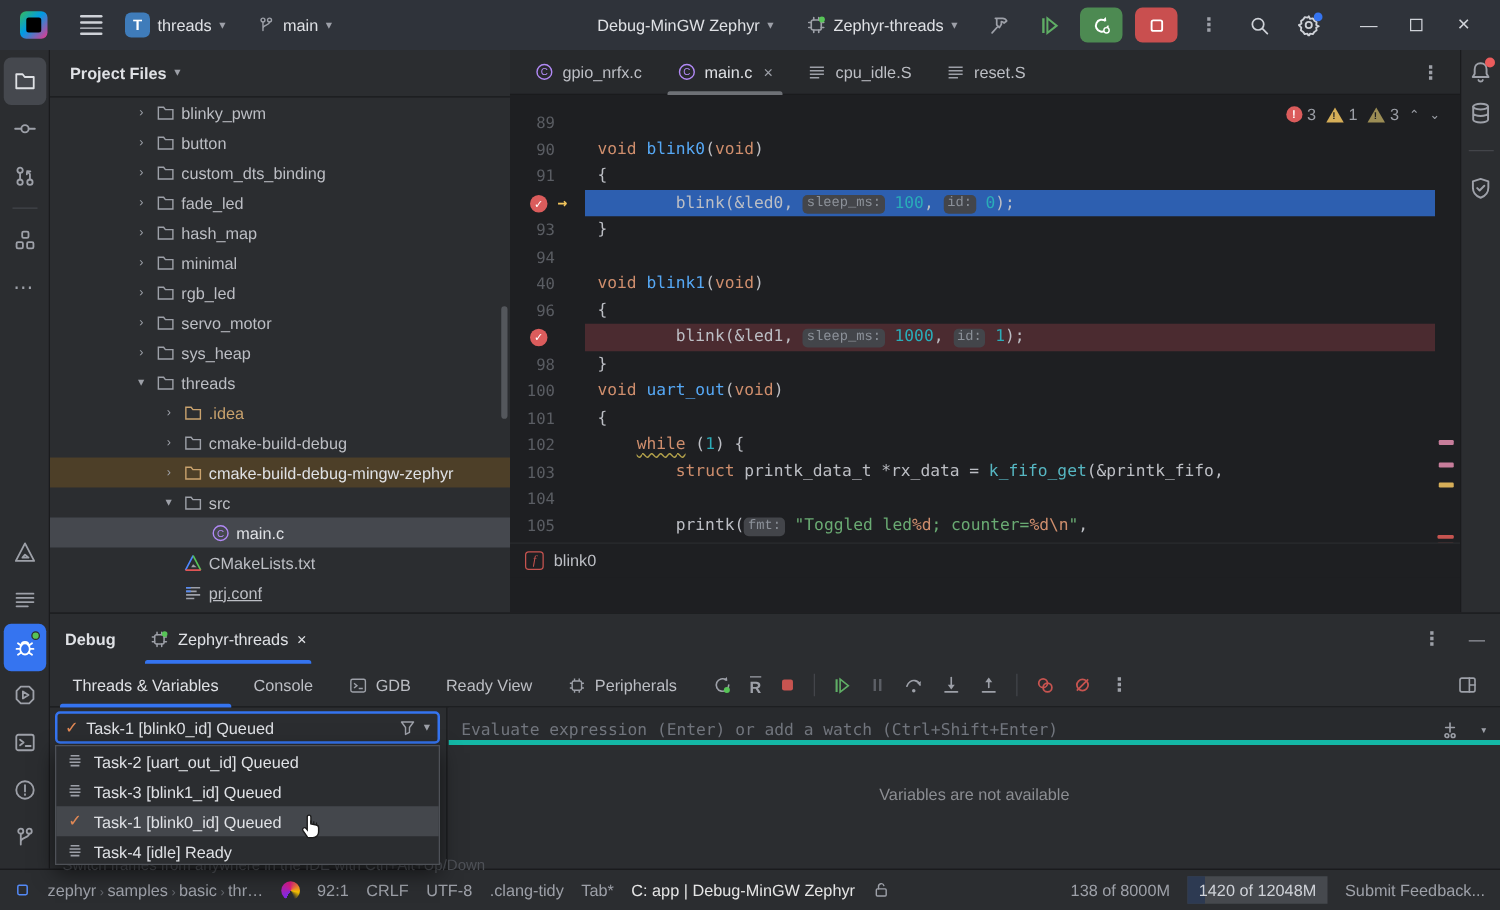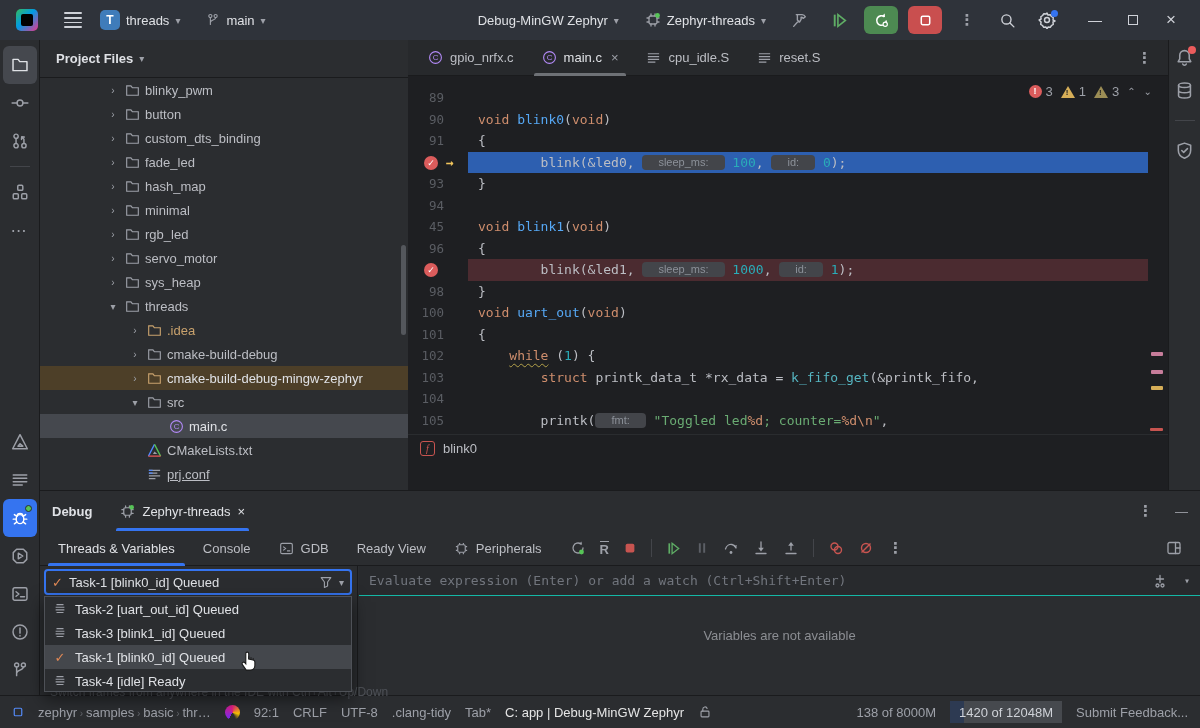--- a/index.html
+++ b/index.html
@@ -71,22 +71,22 @@
   .code-line .lnum{position:absolute;left:0;width:36px;text-align:right;color:#5a5d63;font-size:12.5px}
   .code-line .ltext{position:absolute;left:70px}
   .code-line.exec{background:linear-gradient(90deg,transparent 60px,var(--exec) 60px)}
   .code-line.bpline{background:linear-gradient(90deg,transparent 60px,var(--bpline) 60px)}
   .bpdot{position:absolute;left:16px;top:4px;width:14px;height:14px;border-radius:50%;background:#db5c5c;
     color:#fff;font-size:9px;line-height:14px;text-align:center;font-family:"Liberation Sans",sans-serif}
   .exarrow{position:absolute;left:38px;color:#f2c55c;font-weight:bold}
   .c-t{color:var(--text2)} .c-k{color:#cf8e6d} .c-f{color:#56a8f5} .c-c{color:#56b6c2}
   .c-n{color:#2aacb8} .c-s{color:#6aab73} .c-e{color:#cf8e6d}
   .c-u{text-decoration:underline wavy #b3a14a 1px;text-underline-offset:3px}
-  .c-h{display:inline-block;background:#43454a;color:#8c9199;border-radius:4px;padding:0 16px;
-    font-size:11px;line-height:15px;vertical-align:1px;font-family:Liberation Sans, sans-serif}
+  .c-h{display:inline-block;background:#43454a;color:#8c9199;border-radius:4px;padding:0 3px;
+    font-size:11px;line-height:15px;vertical-align:1px;font-family:Liberation Mono, monospace}
   #inspections{position:absolute;top:8px;right:16px;display:flex;align-items:center;gap:8px;color:var(--dim);font-family:"Liberation Sans",sans-serif}
   .insp{display:flex;align-items:center;gap:4px}
   .errball{width:13px;height:13px;border-radius:50%;background:#db5c5c;color:#fff;font-size:9px;line-height:13px;text-align:center;font-weight:bold}
   .warntri{width:0;height:0;border-left:7px solid transparent;border-right:7px solid transparent;border-bottom:12px solid #d6ae58;position:relative}
   .warntri.weak{border-bottom-color:#9c8d55}
   .warntri::after{content:"!";position:absolute;left:-2px;top:2px;font-size:8px;color:#1e1f22;font-weight:bold}
   .stripe{position:absolute;right:5px;border-radius:1px}
   #breadcrumbs{position:absolute;left:0;bottom:0;width:100%;height:28px;background:var(--bg);
     border-top:1px solid #2a2c2f;display:flex;align-items:center;gap:8px;padding:0 12px;font-family:"Liberation Sans",sans-serif}
   .ficon{width:15px;height:15px;border:1.3px solid #c75450;border-radius:3px;color:#c75450;
@@ -115,22 +115,22 @@
   #combo{position:absolute;left:4px;top:3px;width:308px;height:26px;border:2px solid var(--blue);border-radius:4px;
     background:var(--panel);display:flex;align-items:center;gap:6px;padding:0 6px;color:var(--text)}
   .checkmark{color:var(--orange);font-weight:bold}
   #combo .funnel{margin-left:auto}
   #dropdown{position:absolute;left:4px;top:30px;width:308px;height:96px;background:var(--panel);
     border:1px solid #4e5157;box-shadow:0 6px 16px rgba(0,0,0,.55);z-index:5}
   .dd-row{height:24px;display:flex;align-items:center;gap:8px;padding:0 8px;color:var(--text)}
   .dd-row.selected{background:#44474c}
   .dd-icon{width:14px;display:flex;justify-content:center}
   #framehint{position:absolute;left:10px;top:119px;color:#4e5157;font-size:12px;white-space:nowrap;z-index:1}
-  #evalrow{position:absolute;left:319px;top:0;right:0;height:30px;background:#282a2d;border-bottom:1px solid #14b8a6;
-    display:flex;align-items:center;padding:0 10px;color:#71757d;font-family:"DejaVu Sans Mono",monospace}
+  #evalrow{position:absolute;left:319px;top:0;right:0;height:30px;background:#282a2d;border-bottom:4px solid #14b8a6;
+    display:flex;align-items:flex-end;padding:0 10px;color:#71757d;font-family:"DejaVu Sans Mono",monospace}
   #evalrow .right{margin-left:auto;display:flex;gap:16px;align-items:center}
   #varsmsg{position:absolute;left:319px;right:0;top:62px;text-align:center;color:#8c8e93}
 
   
   #statusbar{position:absolute;left:0;top:695px;width:1200px;height:33px;background:var(--panel);
     border-top:1px solid #1a1b1d;display:flex;align-items:center;gap:14px;padding:0 12px;color:var(--dim)}
   .sb-sep{color:#63666c;font-size:10px}
   .zlogo{width:15px;height:15px;border-radius:50%;background:conic-gradient(from 210deg,#7c2ae8,#e01b84 40%,#f8c200 70%,#2b2d30 85%)}
   .memwidget{position:relative;width:112px;height:22px;background:#46494e;display:flex;align-items:center;justify-content:center;color:#cfd2d8}
   .memwidget .fill{position:absolute;left:0;top:0;bottom:0;width:14px;background:#2d3a52}
@@ -507,21 +507,21 @@
         <div class="kebab" style="margin-left: auto; padding: 0px 10px;">⋮</div>
       </div>
     <div id="codewrap">
       <div id="code">
           <div class="code-line"><div class="lnum">89</div><div class="ltext"></div></div>
           <div class="code-line"><div class="lnum">90</div><div class="ltext"><span class="c-k">void</span><span class="c-t"> </span><span class="c-f">blink0</span><span class="c-t">(</span><span class="c-k">void</span><span class="c-t">)</span></div></div>
           <div class="code-line"><div class="lnum">91</div><div class="ltext"><span class="c-t">{</span></div></div>
           <div class="code-line exec"><div class="bpdot">✓</div><div class="exarrow">→</div><div class="ltext"><span class="c-t">        blink(&amp;led0, </span><span class="c-h">sleep_ms:</span><span class="c-n"> 100</span><span class="c-t">, </span><span class="c-h">id:</span><span class="c-n"> 0</span><span class="c-t">);</span></div></div>
           <div class="code-line"><div class="lnum">93</div><div class="ltext"><span class="c-t">}</span></div></div>
           <div class="code-line"><div class="lnum">94</div><div class="ltext"></div></div>
-          <div class="code-line"><div class="lnum">45</div><div class="ltext"><span class="c-k">void</span><span class="c-t"> </span><span class="c-f">blink1</span><span class="c-t">(</span><span class="c-k">void</span><span class="c-t">)</span></div></div>
+          <div class="code-line"><div class="lnum">40</div><div class="ltext"><span class="c-k">void</span><span class="c-t"> </span><span class="c-f">blink1</span><span class="c-t">(</span><span class="c-k">void</span><span class="c-t">)</span></div></div>
           <div class="code-line"><div class="lnum">96</div><div class="ltext"><span class="c-t">{</span></div></div>
           <div class="code-line bpline"><div class="bpdot">✓</div><div class="ltext"><span class="c-t">        blink(&amp;led1, </span><span class="c-h">sleep_ms:</span><span class="c-n"> 1000</span><span class="c-t">, </span><span class="c-h">id:</span><span class="c-n"> 1</span><span class="c-t">);</span></div></div>
           <div class="code-line"><div class="lnum">98</div><div class="ltext"><span class="c-t">}</span></div></div>
           <div class="code-line"><div class="lnum">100</div><div class="ltext"><span class="c-k">void</span><span class="c-t"> </span><span class="c-f">uart_out</span><span class="c-t">(</span><span class="c-k">void</span><span class="c-t">)</span></div></div>
           <div class="code-line"><div class="lnum">101</div><div class="ltext"><span class="c-t">{</span></div></div>
           <div class="code-line"><div class="lnum">102</div><div class="ltext"><span class="c-t">    </span><span class="c-k c-u">while</span><span class="c-t"> (</span><span class="c-n">1</span><span class="c-t">) {</span></div></div>
           <div class="code-line"><div class="lnum">103</div><div class="ltext"><span class="c-t">        </span><span class="c-k">struct</span><span class="c-t"> printk_data_t *rx_data = </span><span class="c-c">k_fifo_get</span><span class="c-t">(&amp;printk_fifo,</span></div></div>
           <div class="code-line"><div class="lnum">104</div></div>
           <div class="code-line"><div class="lnum">105</div><div class="ltext"><span class="c-t">        printk(</span><span class="c-h">fmt:</span><span class="c-t"> </span><span class="c-s">"Toggled led</span><span class="c-e">%d</span><span class="c-s">; counter=</span><span class="c-e">%d</span><span class="c-e">\n</span><span class="c-s">"</span><span class="c-t">,</span></div></div>
           <div class="code-line"><div class="lnum">106</div><div class="ltext"><span class="c-t">               rx_data-&gt;led, rx_data-&gt;cnt);</span></div></div>

